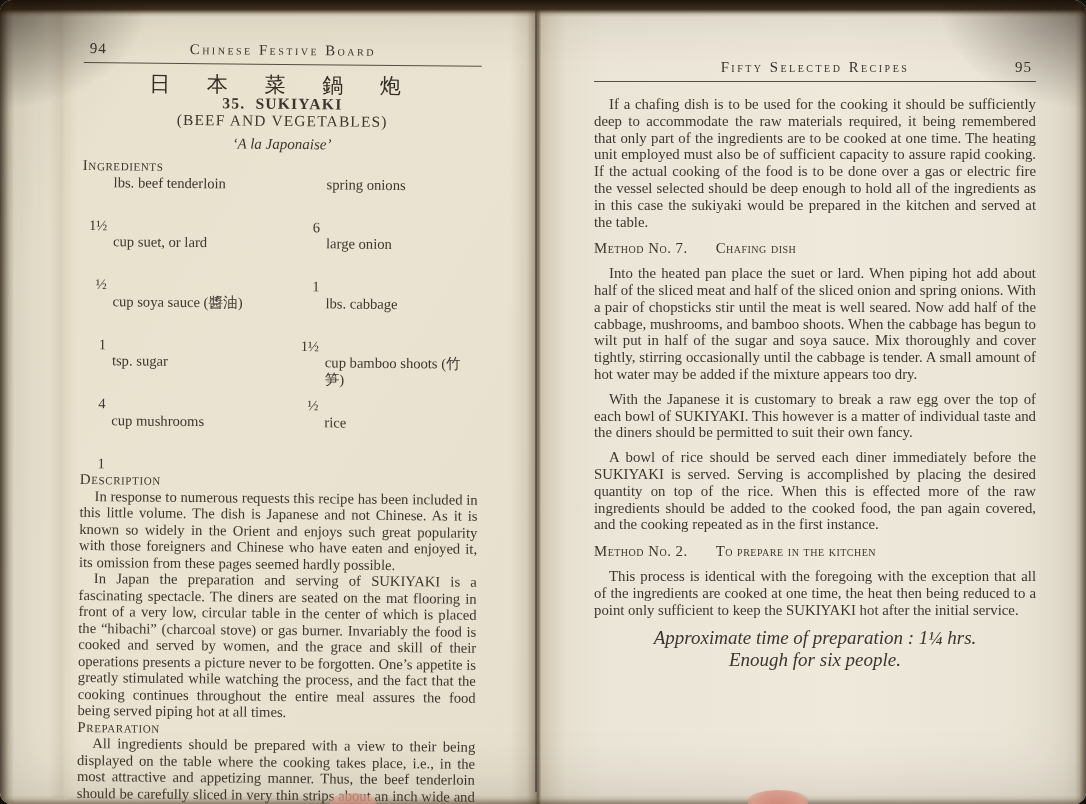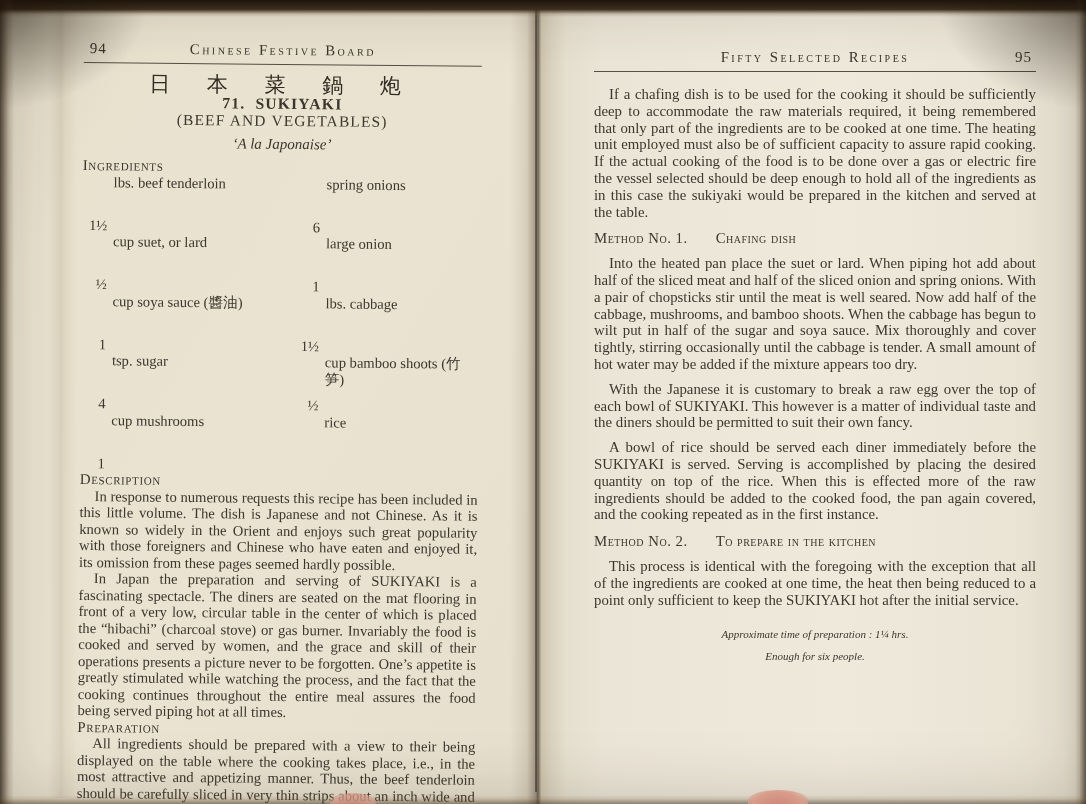--- a/index.html
+++ b/index.html
@@ -1,18 +1,18 @@
 <!DOCTYPE html>
 <html><head>
 <meta charset="utf-8">
 <style>
   html,body{margin:0;padding:0;background:#15100a;}
   .stage{position:relative;width:1086px;height:804px;overflow:hidden;
          background:#e9e2d1;font-family:"Liberation Serif","DejaVu Serif",serif;
-         color:#3c362e;}
+         color:#3c362e;border-radius:12px;}
   
   .page-bg-left{position:absolute;left:0;top:0;width:537px;height:804px;
     background:linear-gradient(120deg,#ddd5c2 0%,#e9e2cf 18%,#eae3d1 55%,#e6dfcd 100%);}
   .page-bg-right{position:absolute;left:537px;top:0;width:549px;height:804px;
     background:linear-gradient(90deg,#e2dbc9 0%,#ebe5d7 12%,#efe9dc 55%,#e9e3d4 96%,#ddd5c2 100%);}
   
   .edge-top{position:absolute;top:0;left:0;right:0;height:17px;
     background:linear-gradient(180deg,#1e140c 0%,#3f3020 55%,rgba(120,100,70,.25) 82%,rgba(0,0,0,0) 100%);}
   .edge-left{position:absolute;top:0;left:0;bottom:0;width:14px;
     background:linear-gradient(90deg,rgba(36,24,13,.75),rgba(95,78,55,.25) 60%,rgba(0,0,0,0));}
@@ -36,21 +36,21 @@
   
   .finger{position:absolute;border-radius:50% 50% 6px 6px;}
   .finger-1{left:330px;bottom:-6px;width:46px;height:17px;opacity:.75;
     background:radial-gradient(ellipse at 50% 100%,#c98273,#d89c8a 65%,rgba(216,156,138,0) 100%);}
   .finger-2{left:748px;bottom:-7px;width:60px;height:21px;
     background:radial-gradient(ellipse at 50% 100%,#c97f6e,#d99d8b 65%,rgba(217,157,139,0) 100%);}
   
   .content-left{position:absolute;left:84px;top:40px;width:398px;
     transform:rotate(.55deg);transform-origin:top left;
     font-size:14.6px;line-height:16.5px;}
-  .content-right{position:absolute;left:594px;top:49px;width:442px;
+  .content-right{position:absolute;left:594px;top:59px;width:442px;
     font-size:14.8px;line-height:16.8px;}
   .header-row{position:relative;height:20px;}
   .pagenum{font-size:15px;letter-spacing:1px;}
   .pagenum-left{position:absolute;left:6px;top:0;}
   .pagenum-right{position:absolute;right:4px;top:0;}
   .running-title{position:absolute;left:0;right:0;top:0;text-align:center;
     font-variant:small-caps;letter-spacing:2.5px;font-size:14.8px;color:#3a342c;}
   .rule{border-bottom:1.6px solid rgba(60,52,42,.85);margin-top:2px;}
   .rule-left{margin-bottom:12px;}
   .rule-right{margin-bottom:14px;}
@@ -63,41 +63,41 @@
   .sec-head{font-variant:small-caps;letter-spacing:.6px;font-size:15px;}
   .ing-wrap{display:flex;}
   .ing-col{display:grid;grid-template-columns:25px auto;column-gap:6px;align-content:start;}
   .ing-col-1{width:213px;flex:none;}
   .ing-col-2{flex:1;}
   .ing-qty{text-align:right;margin-top:43px;}
   .para{text-align:justify;text-indent:15px;margin:0;}
   .gap-b{margin-bottom:8px;}
   .method-head{margin:10px 0 8px;font-variant:small-caps;letter-spacing:.5px;}
   .method-title{margin-left:28px;}
-  .note-italic{text-align:center;font-style:italic;font-size:11px;margin-top:15px;line-height:22px;}
+  .note-italic{text-align:center;font-style:italic;font-size:19px;margin-top:9px;line-height:22px;}
   .note-line{display:block;}
 </style>
 </head>
 <body>
 
 <div class="stage">
   <div class="page-bg-left"></div>
   <div class="page-bg-right"></div>
   <div class="stack-line"></div>
 
   <div class="content-left">
     <div class="header-row">
       <span class="pagenum pagenum-left">94</span>
       <span class="running-title">Chinese Festive Board</span>
     </div>
     <div class="rule rule-left"></div>
 
     <div class="cjk-title">日 本 菜 鍋 炮</div>
     <div class="recipe-title">
-      <span class="recipe-num">71.</span><span>SUKIYAKI</span>
+      <span class="recipe-num">35.</span><span>SUKIYAKI</span>
     </div>
     <div class="recipe-sub">(BEEF AND VEGETABLES)</div>
     <div class="style-note">‘A la Japonaise’</div>
 
     <div class="sec-head">Ingredients</div>
     <div class="ing-wrap">
       <div class="ing-col ing-col-1">
         <span class="ing-qty">1½</span>
         <span>lbs. beef tenderloin</span>
         <span class="ing-qty">½</span>
@@ -134,21 +134,21 @@
   <div class="content-right">
     <div class="header-row">
       <span class="running-title">Fifty Selected Recipes</span>
       <span class="pagenum pagenum-right">95</span>
     </div>
     <div class="rule rule-right"></div>
 
     <p class="para gap-b">If a chafing dish is to be used for the cooking it should be sufficiently deep to accommodate the raw materials required, it being remembered that only part of the ingredients are to be cooked at one time.  The heating unit employed must also be of sufficient capacity to assure rapid cooking.  If the actual cooking of the food is to be done over a gas or electric fire the vessel selected should be deep enough to hold all of the ingredients as in this case the sukiyaki would be prepared in the kitchen and served at the table.</p>
 
     <div class="method-head">
-      <span>Method No. 1.</span><span class="method-title">Chafing dish</span>
+      <span>Method No. 7.</span><span class="method-title">Chafing dish</span>
     </div>
     <p class="para gap-b">Into the heated pan place the suet or lard.  When piping hot add about half of the sliced meat and half of the sliced onion and spring onions.  With a pair of chopsticks stir until the meat is well seared.  Now add half of the cabbage, mushrooms, and bamboo shoots.  When the cabbage has begun to wilt put in half of the sugar and soya sauce.  Mix thoroughly and cover tightly, stirring occasionally until the cabbage is tender.  A small amount of hot water may be added if the mixture appears too dry.</p>
     <p class="para gap-b">With the Japanese it is customary to break a raw egg over the top of each bowl of SUKIYAKI.  This however is a matter of individual taste and the diners should be permitted to suit their own fancy.</p>
     <p class="para gap-b">A bowl of rice should be served each diner immediately before the SUKIYAKI is served.  Serving is accomplished by placing the desired quantity on top of the rice.  When this is effected more of the raw ingredients should be added to the cooked food, the pan again covered, and the cooking repeated as in the first instance.</p>
 
     <div class="method-head">
       <span>Method No. 2.</span><span class="method-title">To prepare in the kitchen</span>
     </div>
     <p class="para">This process is identical with the foregoing with the exception that all of the ingredients are cooked at one time, the heat then being reduced to a point only sufficient to keep the SUKIYAKI hot after the initial service.</p>
 

